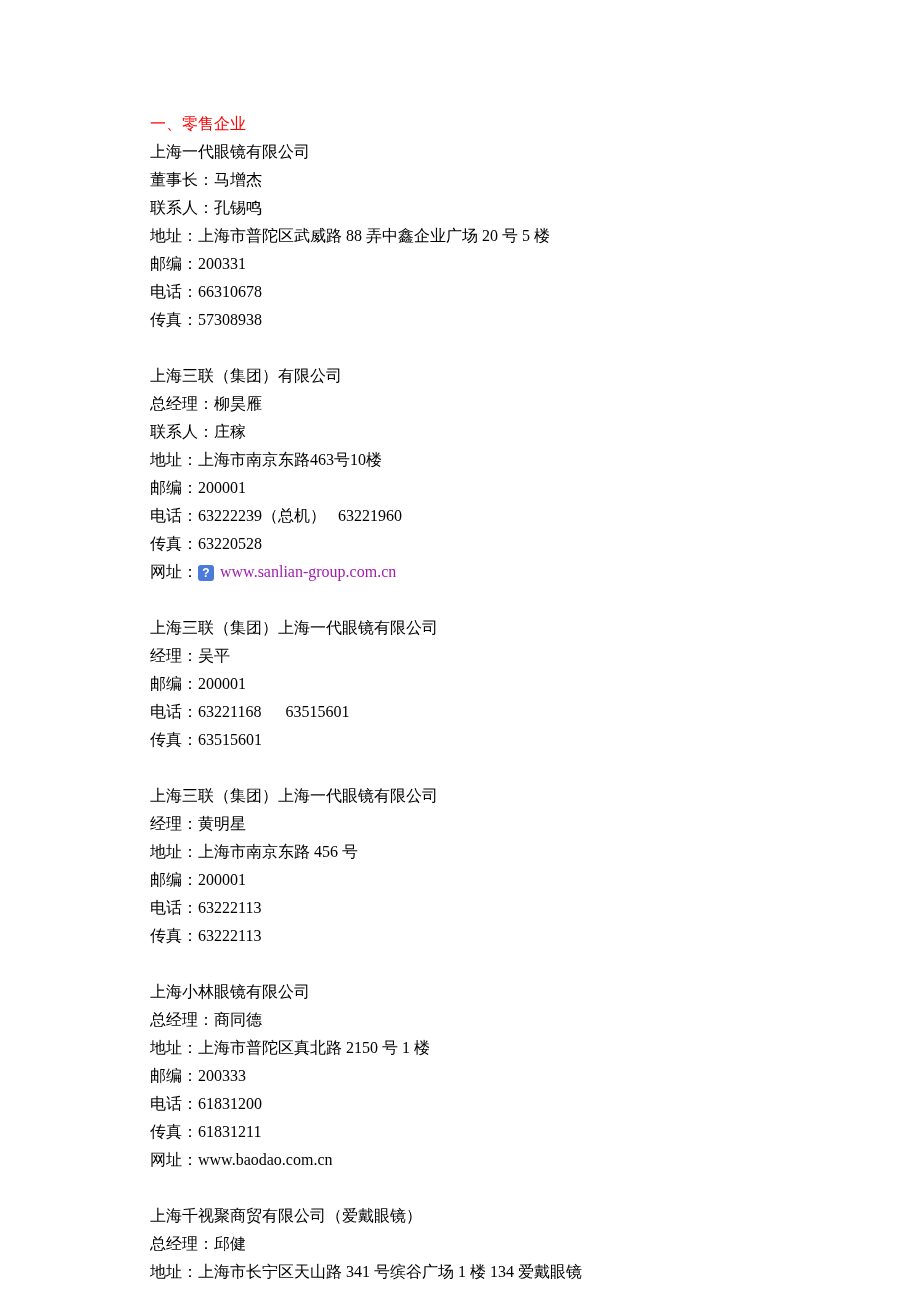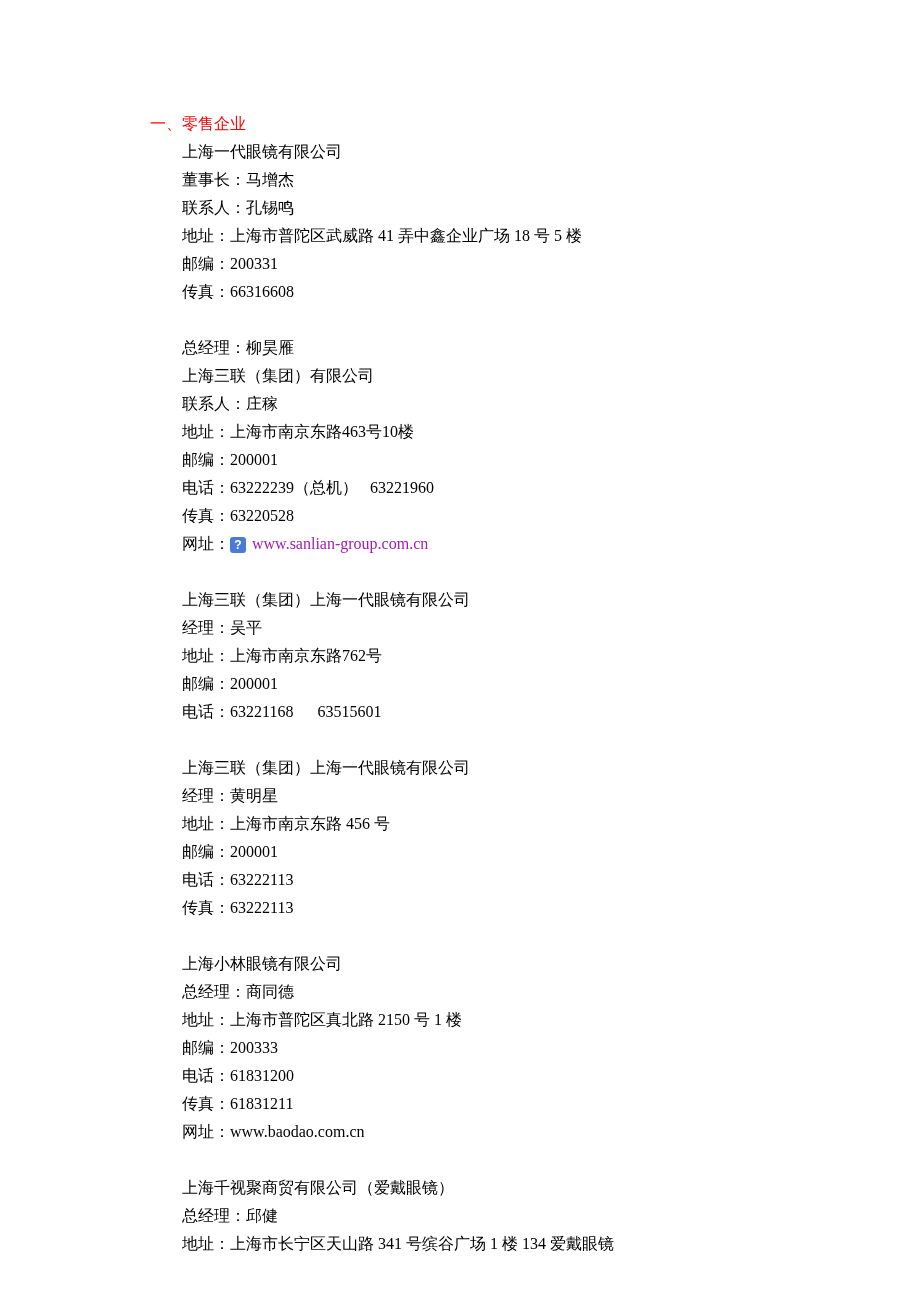--- a/index.html
+++ b/index.html
@@ -18,21 +18,20 @@
     }
     .section-title {
       color: #ff0000;
       font-weight: normal;
     }
     .entry {
       margin-bottom: 28px;
     }
     .line {
       white-space: pre;
-      margin-left: 32px;
     }
     .web-icon {
       display: inline-block;
       width: 16px;
       height: 16px;
       background: #4a7bd8;
       border-radius: 3px;
       vertical-align: middle;
       position: relative;
       margin-right: 2px;
@@ -54,42 +53,43 @@
   </style>
 </head>
 <body>
 
 <div class="section-title">一、零售企业</div>
 
 <div class="entry">
   <div class="line">上海一代眼镜有限公司</div>
   <div class="line">董事长：马增杰</div>
   <div class="line">联系人：孔锡鸣</div>
-  <div class="line">地址：上海市普陀区武威路 41 弄中鑫企业广场 18 号 5 楼</div>
+  <div class="line">地址：上海市普陀区武威路 88 弄中鑫企业广场 20 号 5 楼</div>
   <div class="line">邮编：200331</div>
-  <div class="line">传真：66316608</div>
+  <div class="line">电话：66310678</div>
+  <div class="line">传真：57308938</div>
 </div>
 
 <div class="entry">
+  <div class="line">上海三联（集团）有限公司</div>
   <div class="line">总经理：柳昊雁</div>
-  <div class="line">上海三联（集团）有限公司</div>
   <div class="line">联系人：庄稼</div>
   <div class="line">地址：上海市南京东路463号10楼</div>
   <div class="line">邮编：200001</div>
   <div class="line">电话：63222239（总机）   63221960</div>
   <div class="line">传真：63220528</div>
   <div class="line"><span>网址：</span><span class="web-icon"></span> <span class="link-text">www.sanlian-group.com.cn</span></div>
 </div>
 
 <div class="entry">
   <div class="line">上海三联（集团）上海一代眼镜有限公司</div>
   <div class="line">经理：吴平</div>
-  <div class="line">地址：上海市南京东路762号</div>
   <div class="line">邮编：200001</div>
   <div class="line">电话：63221168      63515601</div>
+  <div class="line">传真：63515601</div>
 </div>
 
 <div class="entry">
   <div class="line">上海三联（集团）上海一代眼镜有限公司</div>
   <div class="line">经理：黄明星</div>
   <div class="line">地址：上海市南京东路 456 号</div>
   <div class="line">邮编：200001</div>
   <div class="line">电话：63222113</div>
   <div class="line">传真：63222113</div>
 </div>

